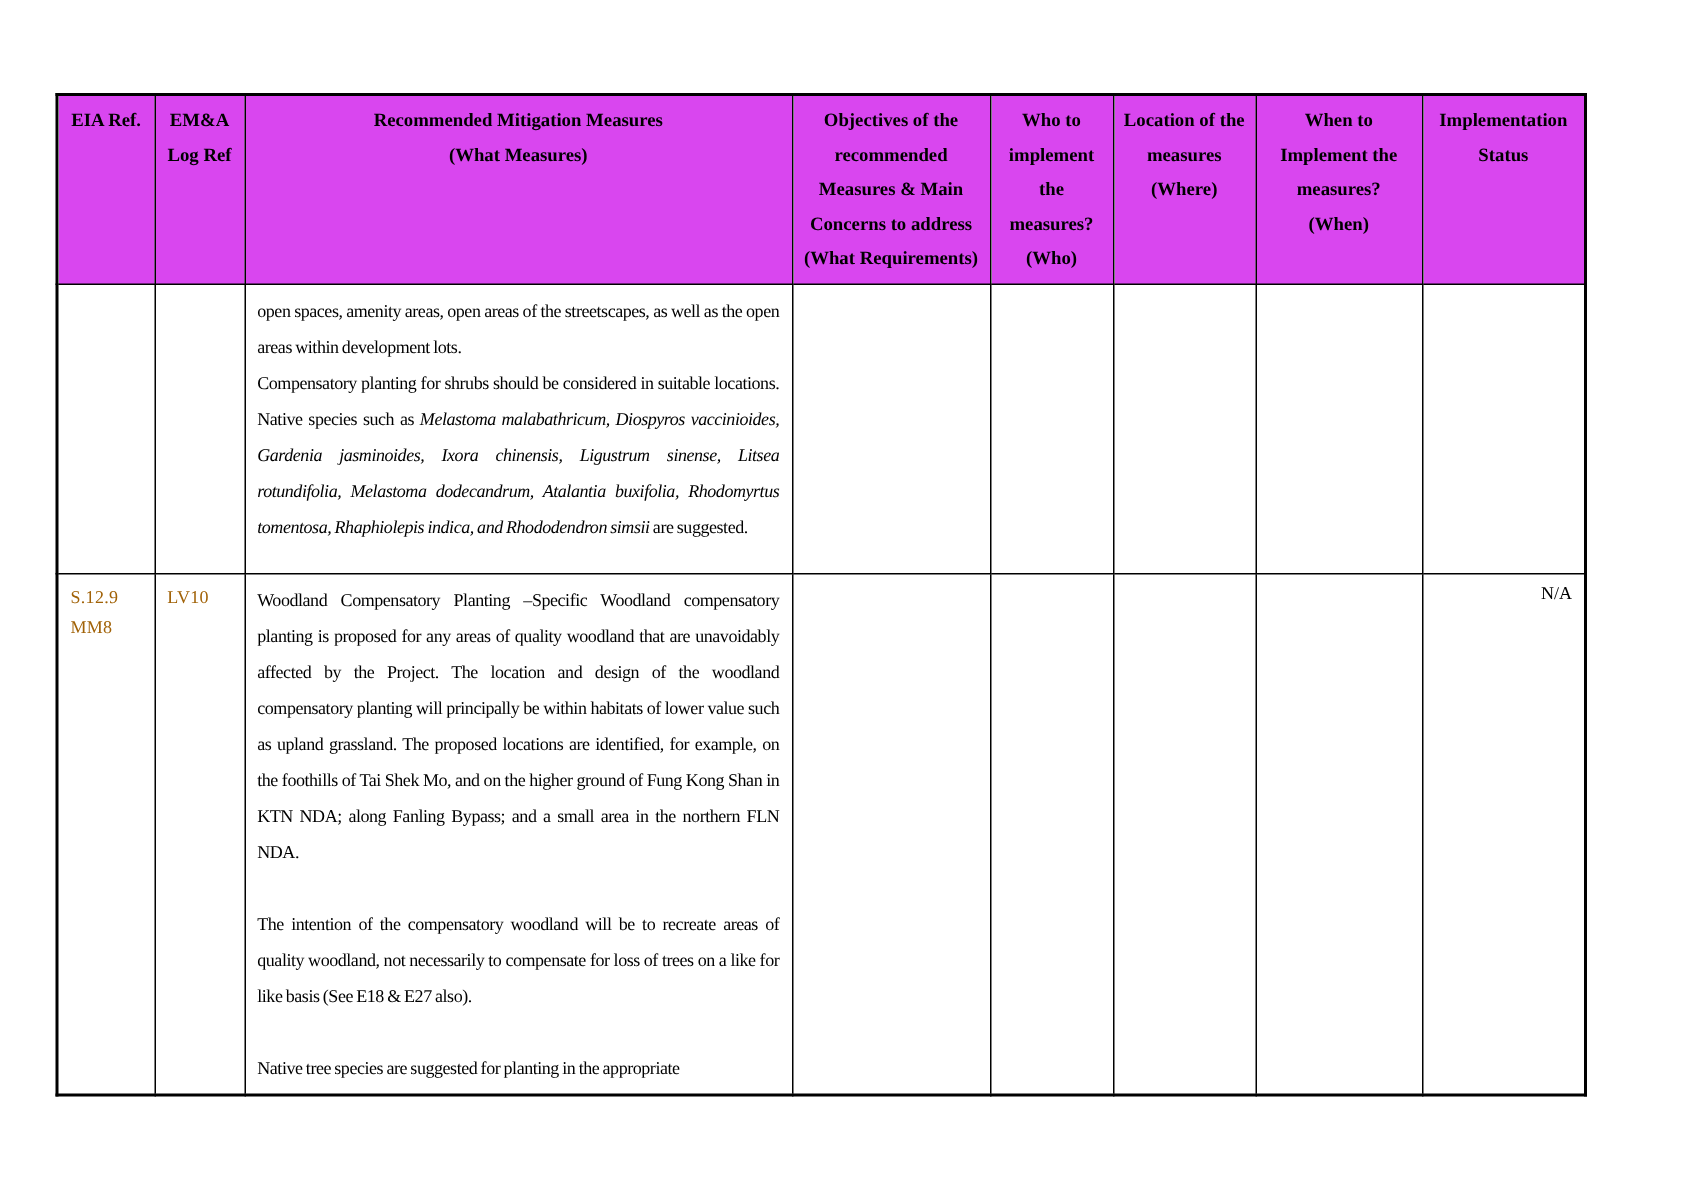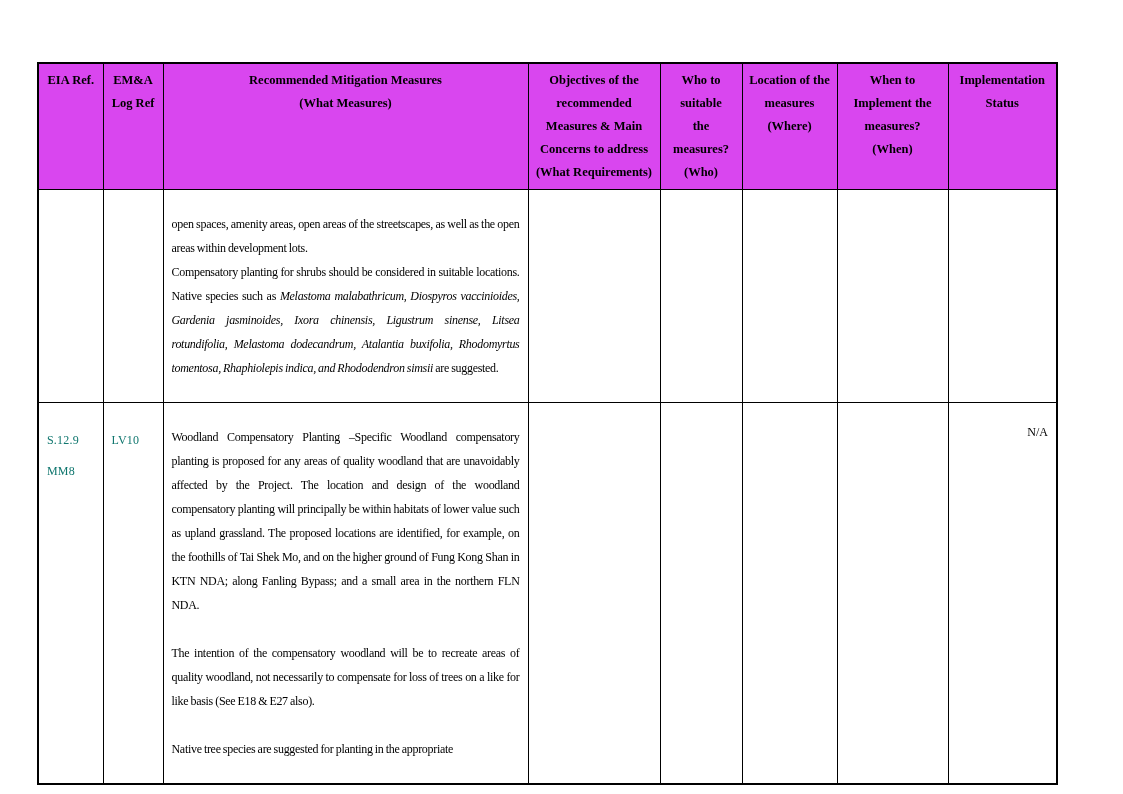--- a/index.html
+++ b/index.html
@@ -54,30 +54,30 @@
     font-weight: bold;
     font-size: 12.5px;
     line-height: 23px;
     text-align: center;
     white-space: pre-line;
     padding: 5px 3px;
     height: 121px;
   }
   table.schedule td {
     font-size: 12px;
-    padding: 22px 8px;
+    padding: 5px 8px;
   }
   tr.row1 td { height: 193px; }
   tr.row2 td { height: 337px; }
   td.ref {
     font-size: 11px;
-    line-height: 31px;
+    line-height: 20px;
     white-space: pre-line;
     padding: 4px 3px 4px 6px;
-    color: #0f766e;
+    color: #a16207;
     letter-spacing: 0.2px;
   }
   td.measures {
     line-height: 24px;
     letter-spacing: -0.3px;
     word-spacing: -0.5px;
   }
   .para { text-align: justify; }
   .para.blank { height: 24px; }
   .it { font-style: italic; }
@@ -118,21 +118,21 @@
         <th>EM&amp;A
 Log Ref</th>
         <th>Recommended Mitigation Measures
 (What Measures)</th>
         <th>Objectives of the
 recommended
 Measures &amp; Main
 Concerns to address
 (What Requirements)</th>
         <th>Who to
-suitable
+implement
 the
 measures?
 (Who)</th>
         <th>Location of the
 measures
 (Where)</th>
         <th>When to
 Implement the
 measures?
 (When)</th>

